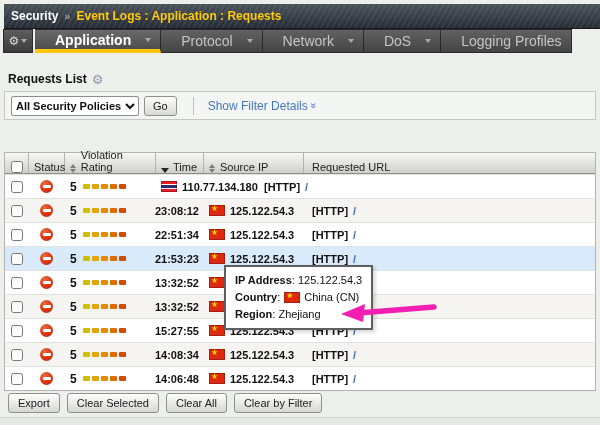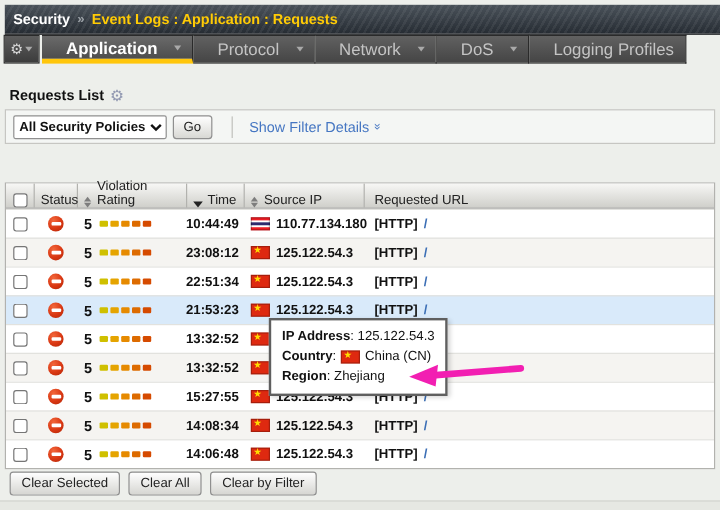--- a/index.html
+++ b/index.html
@@ -222,23 +222,20 @@
     <div class="td col-viol">
       <span class="rating-num">5</span>
       <span class="rating-bars">
             <span style="background: rgb(207, 192, 0);"></span>
             <span style="background: rgb(229, 164, 0);"></span>
             <span style="background: rgb(230, 138, 0);"></span>
             <span style="background: rgb(221, 107, 0);"></span>
             <span style="background: rgb(213, 74, 0);"></span>
           </span>
     </div>
-    <div class="td col-time">
-      <span class="time-txt">10:44:49</span>
-    </div>
     <div class="td col-source">
       <span class="flag TH"></span>
       <span class="ip-txt">110.77.134.180</span>
     </div>
     <div class="td col-url">
       <span class="proto-txt">[HTTP]</span>
       <a class="url-link">/</a>
     </div>
   </div>
       <div class="tr alt">
@@ -487,18 +484,19 @@
     <b>Region</b>:&nbsp;<span>Zhejiang</span>
   </div>
 </div>
 
 <svg class="anno-arrow" width="104" height="24" viewBox="0 0 104 24">
   <line x1="24" y1="14" x2="100" y2="8" stroke="#f21fb2" stroke-width="5.5" stroke-linecap="round"></line>
   <polygon points="7,15 31,5 29,23" fill="#f21fb2"></polygon>
 </svg>
 
 <div class="footer-btns">
+  <button>Export</button>
   <button>Clear Selected</button>
   <button>Clear All</button>
   <button>Clear by Filter</button>
 </div>
 
 <div class="bottom-strip"></div>
 
 </body></html>

